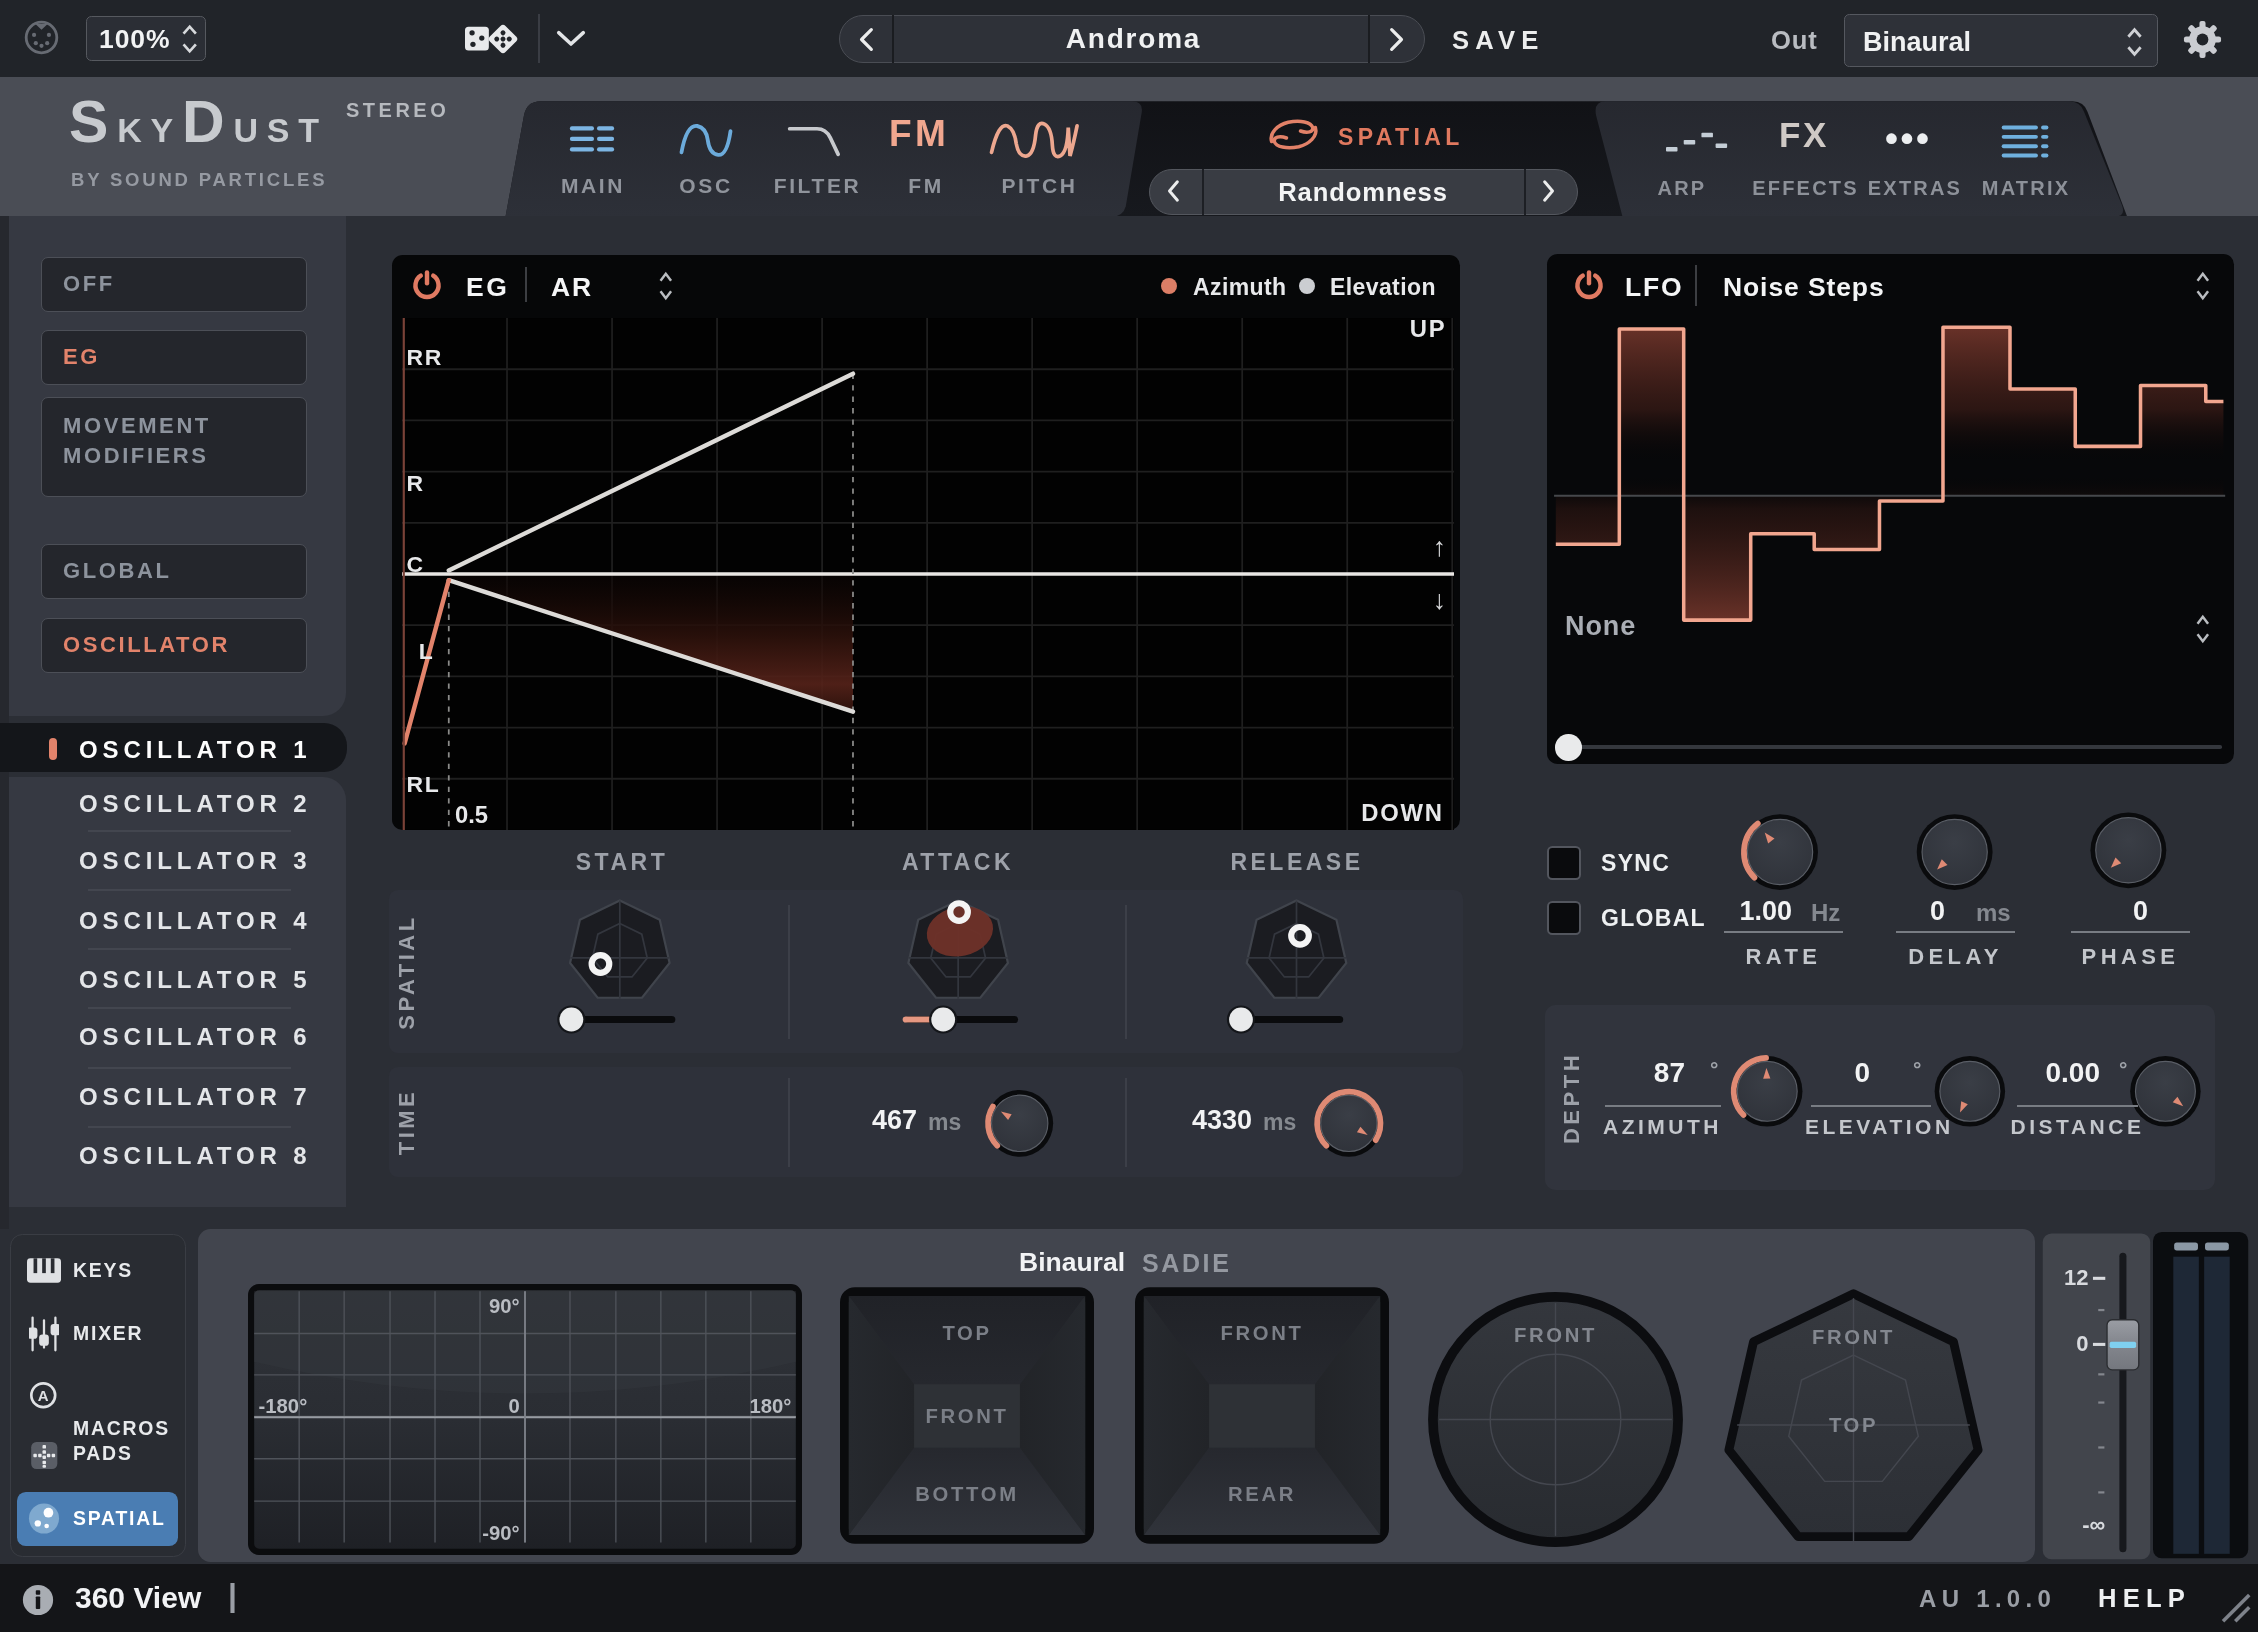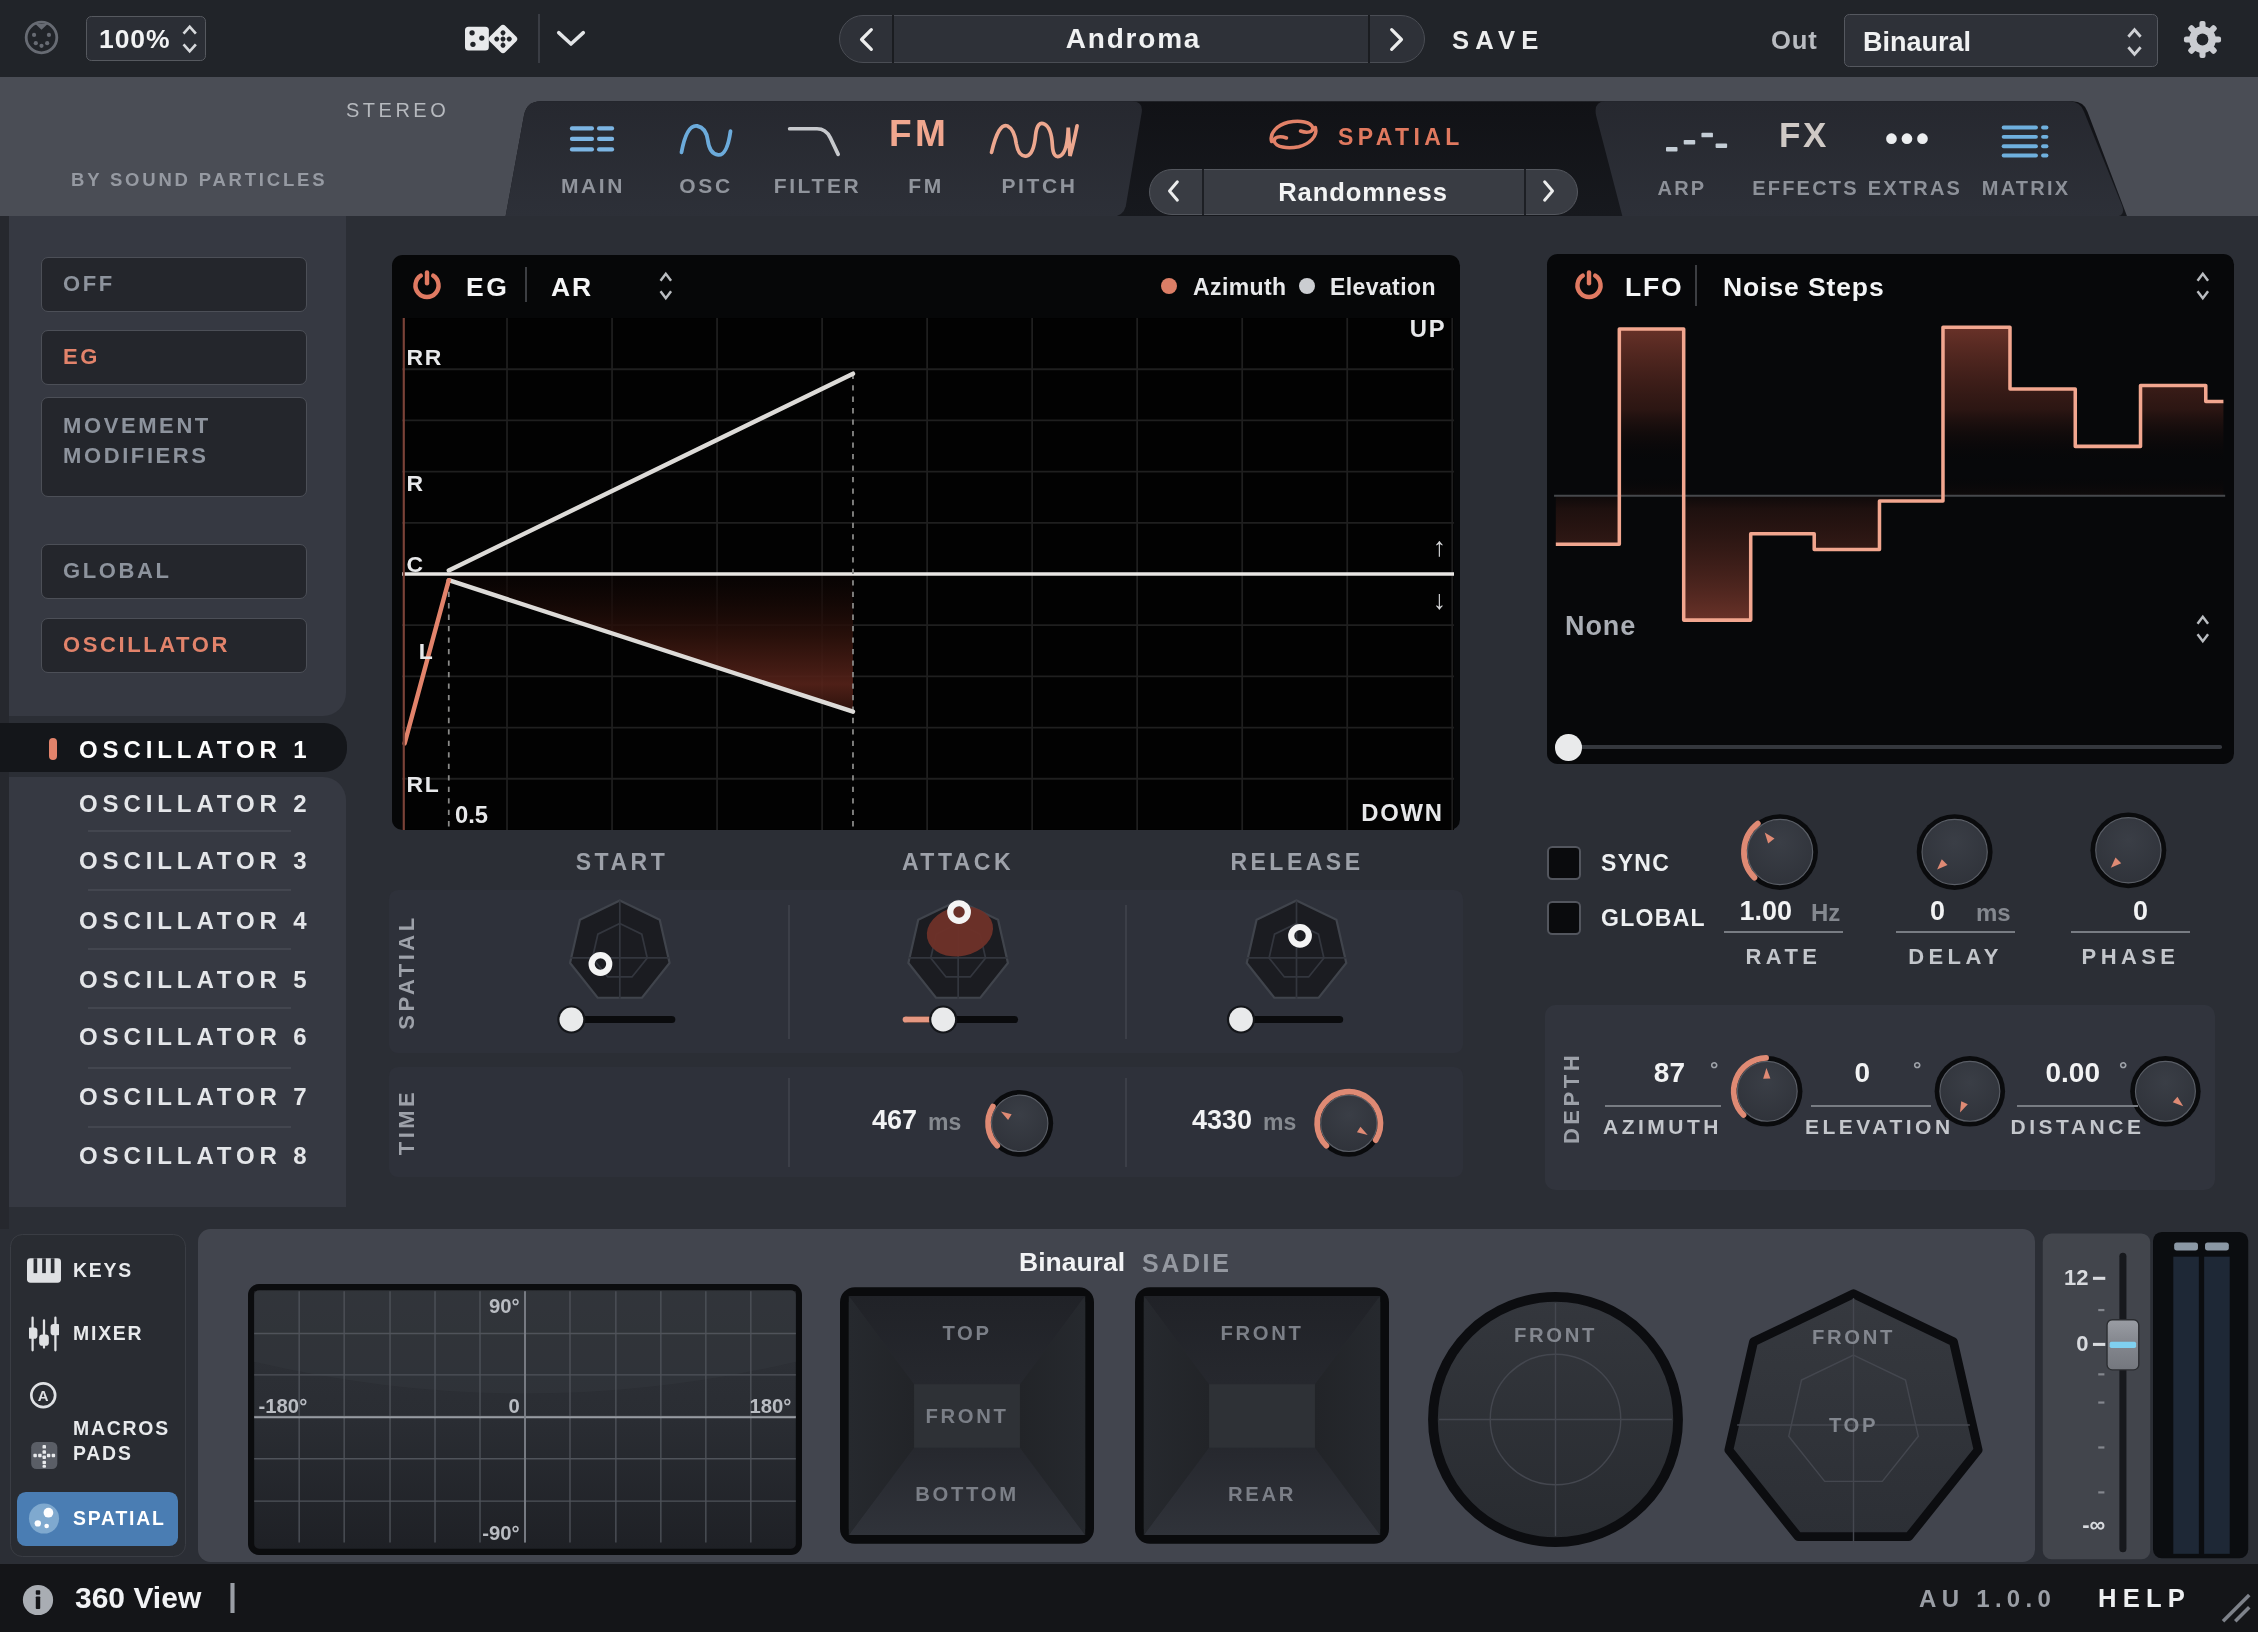--- a/index.html
+++ b/index.html
@@ -73,21 +73,22 @@
         <rect x="19.6" y="2.2" width="6.8" height="9" rx="2.4" transform="rotate(135 23 23)"></rect>
         <rect x="19.6" y="2.2" width="6.8" height="9" rx="2.4" transform="rotate(180 23 23)"></rect>
         <rect x="19.6" y="2.2" width="6.8" height="9" rx="2.4" transform="rotate(225 23 23)"></rect>
         <rect x="19.6" y="2.2" width="6.8" height="9" rx="2.4" transform="rotate(270 23 23)"></rect>
         <rect x="19.6" y="2.2" width="6.8" height="9" rx="2.4" transform="rotate(315 23 23)"></rect>
       </g>
       <circle cx="23" cy="23" r="6.6" fill="#212429"></circle>
     </svg>
 
 <div class="abs" style="left:0;top:77px;width:2258px;height:139px;background:#4a4d55;"></div>
-<div class="abs" style="left:346px;top:99px;color:#b6b9be;font-size:20px;font-weight:normal;letter-spacing:3.5px;">STEREO</div>
+<div class="abs" style="left:69px;top:95px;color:#c7cace;font-size:59px;font-weight:bold;letter-spacing:8.8px;line-height:55px;font-variant:small-caps;">S<span style="font-size:48px;">ky</span>D<span style="font-size:48px;">ust</span></div>
+<div class="abs" style="left:346px;top:99px;color:#b6b9be;font-size:20px;font-weight:bold;letter-spacing:3.5px;">STEREO</div>
 <div class="abs" style="left:71px;top:169px;color:#969aa2;font-size:18.5px;font-weight:bold;letter-spacing:2.8px;">BY SOUND PARTICLES</div>
 
 <svg class="abs" style="left:494px;top:101px" width="1650" height="116" viewBox="0 0 1870 131">
  <defs>
   <linearGradient id="tabdark" x1="0" y1="0" x2="0" y2="1">
    <stop offset="0" stop-color="#111216"></stop>
           <stop offset="1" stop-color="#17191e"></stop>
   </linearGradient>
   <linearGradient id="tablight" x1="0" y1="0" x2="0" y2="1">
    <stop offset="0" stop-color="#26282f"></stop>

